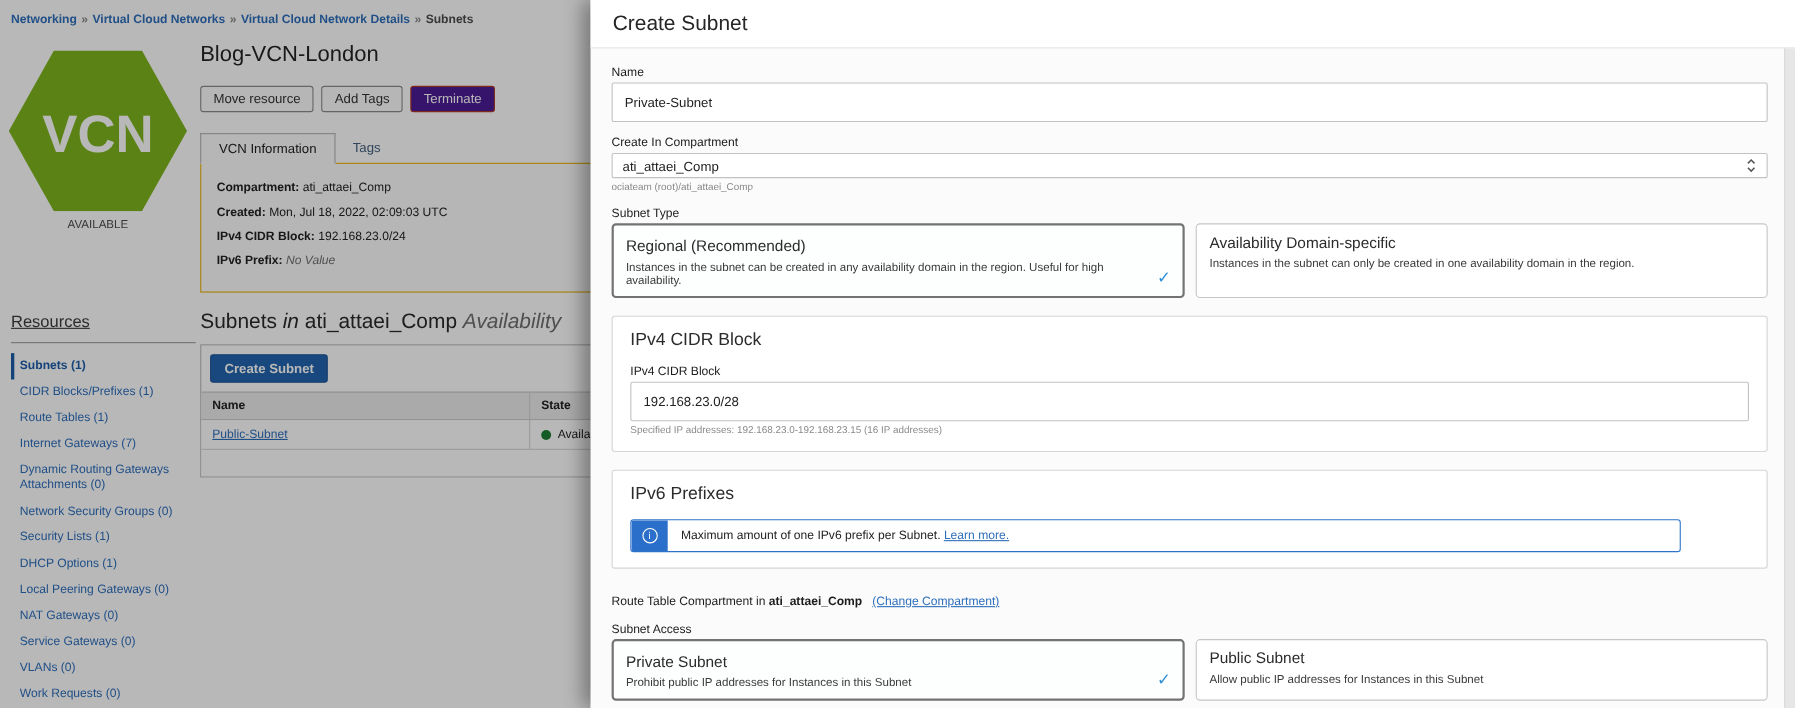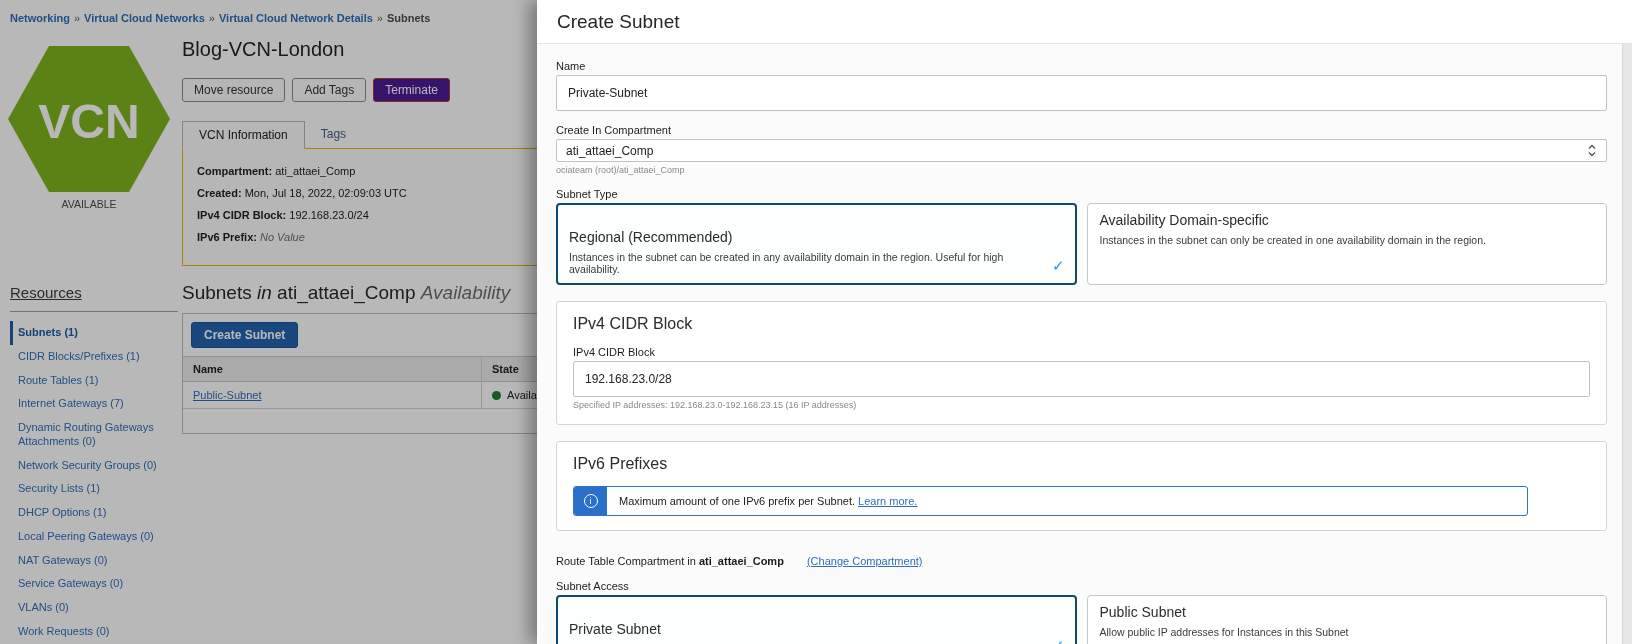--- a/index.html
+++ b/index.html
@@ -69,39 +69,39 @@
   .helper { font-size:9px; color:#8a8a8a; margin-top:3px; }
 
   .select { display:flex; align-items:center; justify-content:space-between; width:100%; height:23px; border:1px solid #c2c2c2; border-radius:2px; background:#fff; font-size:12px; color:#222; padding:0 9px; cursor:pointer; }
   .select .chev { display:flex; align-items:center; }
 
   .mt13 { margin-top:13px; }
   .mt24 { margin-top:24px; }
 
   .card-row { display:flex; gap:10px; }
   .option-card { flex:1; background:#fff; border:1px solid #c6c6c6; border-radius:4px; padding:8px 12px 9px; position:relative; cursor:pointer; min-height:46px; }
-  .option-card[data-selected="true"] { border:2px solid #0c4a6e; background:#fdfefe; padding:24px 11px 8px; }
+  .option-card[data-selected="true"] { border:2px solid #737373; background:#fdfefe; padding:10px 11px 8px; }
   .card-title { font-size:14px; color:#2b2b2b; margin-bottom:6px; }
   .card-desc { font-size:10.5px; color:#3a3a3a; padding-right:26px; }
   .check { display:none; position:absolute; right:10px; bottom:8px; color:#2a8fd6; font-size:15px; }
   .option-card[data-selected="true"] .check { display:block; }
 
   .section-box { background:#fff; border:1px solid #d5d5d5; border-radius:3px; padding:13px 16px 14px; margin-top:16px; }
   .section-heading { font-size:16px; color:#2b2b2b; margin-bottom:13px; }
 
   .banner { display:flex; border:1px solid #2e73c8; border-radius:3px; overflow:hidden; margin-right:62px; background:#fff; }
   .banner-icon { width:33px; background:#2a6fc9; display:flex; align-items:center; justify-content:center; }
   .ci { display:inline-flex; align-items:center; justify-content:center; width:14px; height:14px; border:1.3px solid currentColor; border-radius:50%; font-size:9px; font-style:normal; }
   .banner-icon .ci { color:#fff; }
   .banner-text { padding:8px 12px; font-size:11px; color:#222; }
   .banner-text a { color:#2f6fbc; text-decoration:underline; cursor:pointer; }
 
   .route-label { font-size:11px; color:#1c1c1c; margin-bottom:4px; }
   .route-label b { font-weight:bold; }
-  .route-label a { color:#2f6fbc; text-decoration:underline; margin-left:20px; cursor:pointer; }
+  .route-label a { color:#2f6fbc; text-decoration:underline; margin-left:6px; cursor:pointer; }
 </style>
 </head>
 <body>
 
 <div class="screen">
 
   <div class="page">
 
     <div class="breadcrumb">
       <a>Networking</a><span class="sep">»</span><a>Virtual Cloud Networks</a><span class="sep">»</span><a>Virtual Cloud Network Details</a><span class="sep">»</span><span class="current">Subnets</span>

